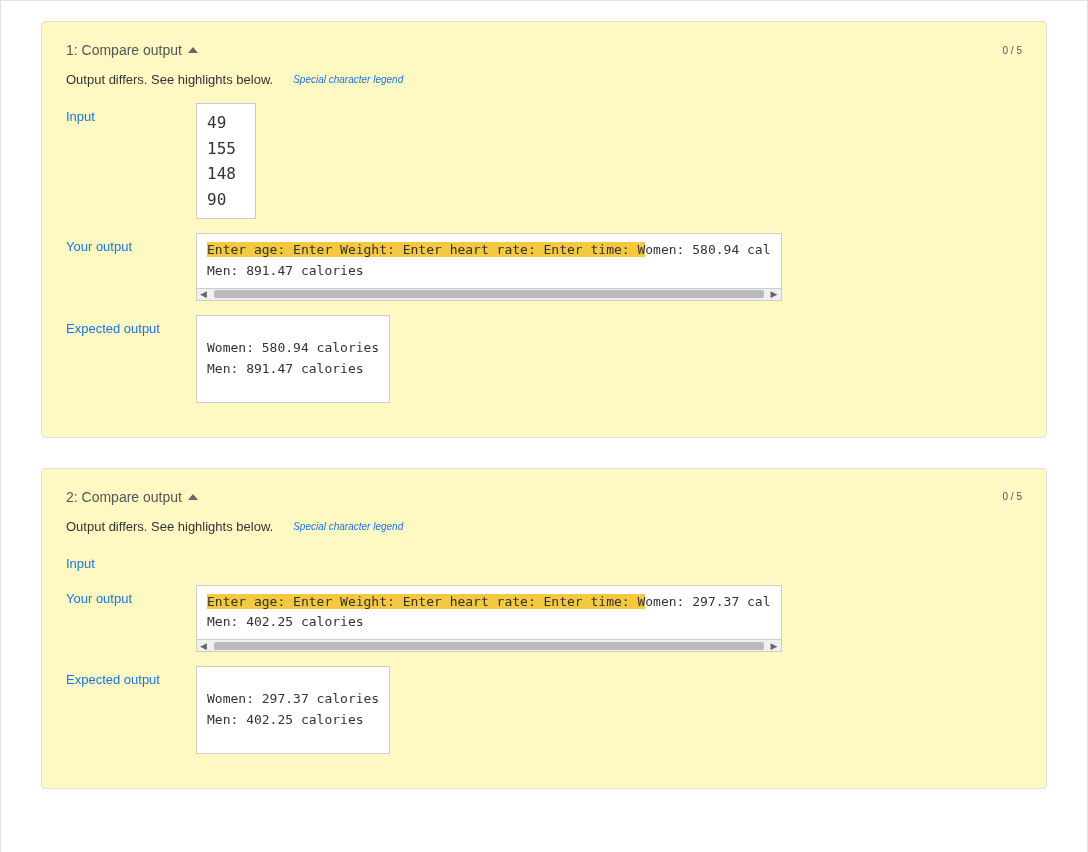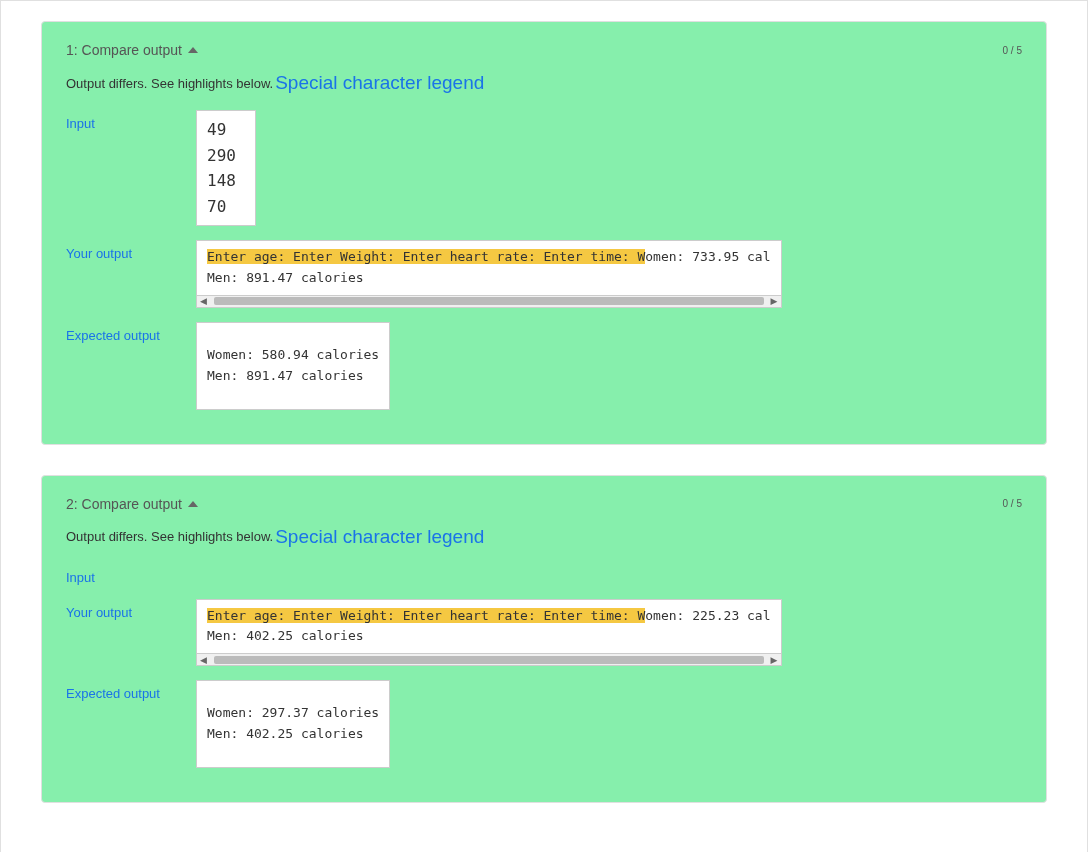--- a/index.html
+++ b/index.html
@@ -12,21 +12,21 @@
     .page-container {
       background: #fff;
       margin: 0 auto;
       max-width: 1088px;
       min-height: 852px;
       padding: 20px 40px 40px 40px;
       border: 1px solid #e0e0e0;
     }
     .compare-section {
       margin-bottom: 30px;
-      background: #86efac;
+      background: #fef9c3;
       border: 1px solid #e0e0e0;
       border-radius: 4px;
       padding: 20px 24px;
     }
     .section-header {
       display: flex;
       justify-content: space-between;
       align-items: center;
       margin-bottom: 14px;
     }
@@ -46,30 +46,31 @@
       border-right: 5px solid transparent;
       border-bottom: 6px solid #666;
     }
     .score-badge {
       font-size: 10px;
       color: #555;
     }
     .output-differs-row {
       display: flex;
       align-items: center;
-      gap: 2px;
+      gap: 20px;
       margin-bottom: 16px;
       font-size: 13px;
       color: #333;
     }
     .special-char-link {
       color: #1a73e8;
       text-decoration: none;
-      font-size: 19px;
+      font-size: 10px;
       cursor: pointer;
+      font-style: italic;
     }
     .row {
       display: flex;
       align-items: flex-start;
       margin-bottom: 14px;
       gap: 20px;
     }
     .row-label {
       width: 110px;
       color: #1a73e8;
@@ -156,32 +157,32 @@
 
     <div class="output-differs-row">
       <span>Output differs. See highlights below.</span>
       <a class="special-char-link">Special character legend</a>
     </div>
 
     <div class="row">
       <div class="row-label">Input</div>
       <div class="input-box">
         <div>49</div>
-        <div>290</div>
+        <div>155</div>
         <div>148</div>
-        <div>70</div>
+        <div>90</div>
       </div>
     </div>
 
     <div class="row">
       <div class="row-label">Your output</div>
       <div class="your-output-container">
         <div class="output-content-wrapper">
           <div class="output-scroll-content">
-            <span class="highlight-yellow">Enter age: Enter Weight: Enter heart rate: Enter time: W</span><span>omen: 733.95 cal</span>
+            <span class="highlight-yellow">Enter age: Enter Weight: Enter heart rate: Enter time: W</span><span>omen: 580.94 cal</span>
             <br>
             <span>Men: 891.47 calories</span>
           </div>
         </div>
         <div class="scrollbar-hint">
           <span class="scroll-arrow">◀</span>
           <div class="scrollbar-inner"></div>
           <span class="scroll-arrow">▶</span>
         </div>
       </div>
@@ -212,21 +213,21 @@
 
     <div class="row">
       <div class="row-label">Input</div>
     </div>
 
     <div class="row">
       <div class="row-label">Your output</div>
       <div class="your-output-container">
         <div class="output-content-wrapper">
           <div class="output-scroll-content">
-            <span class="highlight-yellow">Enter age: Enter Weight: Enter heart rate: Enter time: W</span><span>omen: 225.23 cal</span>
+            <span class="highlight-yellow">Enter age: Enter Weight: Enter heart rate: Enter time: W</span><span>omen: 297.37 cal</span>
             <br>
             <span>Men: 402.25 calories</span>
           </div>
         </div>
         <div class="scrollbar-hint">
           <span class="scroll-arrow">◀</span>
           <div class="scrollbar-inner"></div>
           <span class="scroll-arrow">▶</span>
         </div>
       </div>

